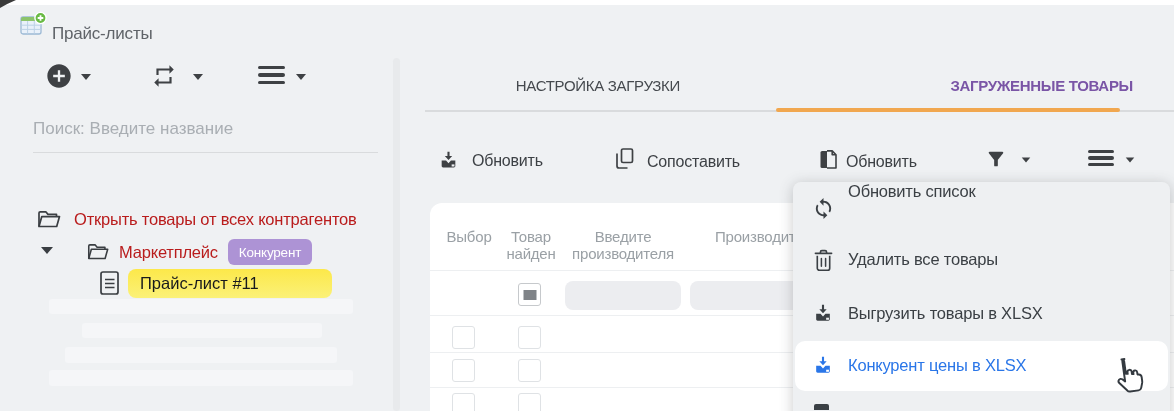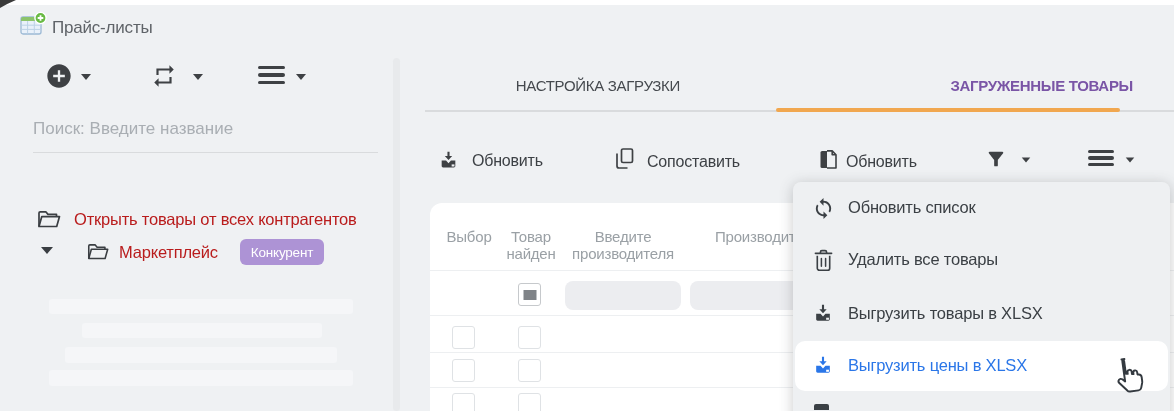--- a/index.html
+++ b/index.html
@@ -8,39 +8,39 @@
     background:#eff1f3;font-family:"Liberation Sans",sans-serif;color:#3c4043;
     -webkit-font-smoothing:antialiased;
   }
   .abs{position:absolute;}
   .nowrap{white-space:nowrap;}
   
   .top-strip{left:0;top:0;width:1174px;height:5px;background:#ffffff;}
   .corner-dark{left:0;top:0;width:16px;height:8px;background:#3a3a3a;
     clip-path:polygon(0 0,100% 0,45% 50%,0 100%);}
   
-  .win-title{left:52px;top:18px;font-size:17px;color:#5f6368;letter-spacing:-0.2px;}
+  .win-title{left:52px;top:24px;font-size:17px;color:#5f6368;letter-spacing:-0.2px;}
   
   .caret{width:0;height:0;border-left:5px solid transparent;border-right:5px solid transparent;
     border-top:6px solid #3e4144;}
   .bars{display:flex;flex-direction:column;justify-content:space-between;}
   .bars i{display:block;height:3.4px;background:#3e4144;border-radius:2px;}
   
   .search-input{
     left:33px;top:106px;width:345px;height:46px;background:transparent;border:none;
     border-bottom:1.5px solid #d9dbdd;outline:none;font-family:"Liberation Sans",sans-serif;
     font-size:17px;color:#6d28d9;padding:0;}
   .search-input::placeholder{color:#a9aeb3;opacity:1;}
   
   .tree-label{font-size:16.5px;color:#b91c1c;letter-spacing:-0.2px;}
   .tree-caret{width:0;height:0;border-left:6px solid transparent;border-right:6px solid transparent;
     border-top:7px solid #3a3e42;}
   .badge{
     background:#ad93d5;color:#ffffff;font-size:13.5px;border-radius:6px;
-    display:flex;align-items:center;justify-content:center;letter-spacing:-0.2px;margin-left:12px;}
+    display:flex;align-items:center;justify-content:center;letter-spacing:-0.2px;}
   .yellow-hl{
     background:linear-gradient(180deg,#fce84a 0%,#fbf178 100%);border-radius:8px;
     display:flex;align-items:center;padding-left:12px;font-size:16.5px;color:#17191c;}
   .skel{background:#f5f6f8;border-radius:3px;}
   .vscroll{left:393px;top:58px;width:7px;height:353px;background:#e8eaec;border-radius:4px;}
   
   .tab{font-size:15px;letter-spacing:-0.3px;text-align:right;}
   .tab.inactive{color:#45494e;}
   .tab.active{color:#7a55a6;font-weight:bold;}
   .tab-base{left:425px;top:110px;width:749px;height:2px;background:#d9dbdd;}
@@ -131,20 +131,29 @@
     <span class="abs" style="left:45px;top:3px;">
       <svg width="24" height="21" viewBox="0 0 26 22">
         <path d="M3 18.5 V5 a1.2 1.2 0 0 1 1.2-1.2 h5.6 l2.2 2.6 h8.5 v2.2" fill="none" stroke="#3a3e42" stroke-width="1.7" stroke-linejoin="round"></path>
         <path d="M3 18.5 L5.8 8.6 H23.5 L20.7 18.5 Z" fill="none" stroke="#3a3e42" stroke-width="1.7" stroke-linejoin="round"></path>
       </svg>
     </span>
     <span class="abs tree-label nowrap" style="left:78px;top:5px;">Маркетплейс</span>
     <div class="badge abs" style="left:187px;top:1px;width:84px;height:26px;">Конкурент</div>
   </div>
 
+  <div class="abs" style="left:99px;top:269px;width:260px;height:30px;">
+    <span class="abs" style="left:0;top:1px;">
+      <svg width="22" height="27" viewBox="0 0 22 27">
+        <rect x="2" y="2" width="17" height="22" rx="2" fill="none" stroke="#3a3e42" stroke-width="1.7"></rect>
+        <path d="M6 9.5 h9.5 M6 13.5 h9.5 M6 17.5 h9.5" stroke="#3a3e42" stroke-width="1.5"></path>
+      </svg>
+    </span>
+    <div class="yellow-hl abs nowrap" style="left:29px;top:0;width:192px;height:29px;">Прайс-лист #11</div>
+  </div>
 
   <div class="abs skel" style="left:49px;top:299px;width:304px;height:15px;"></div>
   <div class="abs skel" style="left:82px;top:323px;width:240px;height:15px;"></div>
   <div class="abs skel" style="left:65px;top:347px;width:272px;height:16px;"></div>
   <div class="abs skel" style="left:49px;top:370px;width:304px;height:16px;"></div>
   <div class="abs vscroll"></div>
 
   <div class="abs tab inactive nowrap" style="left:420px;top:77px;width:260px;">НАСТРОЙКА ЗАГРУЗКИ</div>
   <div class="abs tab active nowrap" style="left:853px;top:77px;width:280px;">ЗАГРУЖЕННЫЕ ТОВАРЫ</div>
   <div class="abs tab-base"></div>
@@ -232,21 +241,21 @@
   </div>
 
   <div class="abs menu">
 
     <div>
       <span class="abs" style="left:19px;top:15px;">
         <svg width="23" height="23" viewBox="0 0 24 24">
           <path fill="#3b4045" d="M12 4V1L8 5l4 4V6c3.31 0 6 2.69 6 6 0 1.01-.25 1.97-.7 2.8l1.46 1.46C19.54 15.03 20 13.57 20 12c0-4.42-3.58-8-8-8zm0 14c-3.31 0-6-2.69-6-6 0-1.01.25-1.97.7-2.8L5.24 7.74C4.46 8.97 4 10.43 4 12c0 4.42 3.58 8 8 8v3l4-4-4-4v3z"></path>
         </svg>
       </span>
-      <span class="mi-label" style="top:16px;text-align:center;">Обновить список</span>
+      <span class="mi-label" style="top:0;text-align:center;">Обновить список</span>
     </div>
 
     <div>
       <span class="abs" style="left:20px;top:66px;">
         <svg width="21" height="25" viewBox="0 0 22 25">
           <path d="M4.5 7.5 v13 a2.2 2.2 0 0 0 2.2 2.2 h8.6 a2.2 2.2 0 0 0 2.2-2.2 v-13" fill="none" stroke="#3b4045" stroke-width="1.7"></path>
           <path d="M2.5 5 h17" stroke="#3b4045" stroke-width="1.7" stroke-linecap="round"></path>
           <path d="M7.8 5 V3.6 a1.5 1.5 0 0 1 1.5-1.5 h3.4 a1.5 1.5 0 0 1 1.5 1.5 V5" fill="none" stroke="#3b4045" stroke-width="1.7"></path>
           <path d="M8.8 10.5 v8 M13.2 10.5 v8" stroke="#3b4045" stroke-width="1.6" stroke-linecap="round"></path>
         </svg>
@@ -267,21 +276,21 @@
 
     <div>
       <div class="mi-hover-bg"></div>
       <span class="abs" style="left:19px;top:173px;">
         <svg width="22" height="21" viewBox="0 0 24 24">
           <path fill="#2a76e8" d="M10.8 2h2.4v5h3l-4.2 4.6L7.8 7h3z"></path>
           <path fill="#2a76e8" d="M4.2 12.4h5l2.8 3 2.8-3h5v6.3c0 .9-.7 1.6-1.6 1.6H5.8c-.9 0-1.6-.7-1.6-1.6z"></path>
           <rect x="15.6" y="16.8" width="3.2" height="2.4" fill="#ffffff"></rect>
         </svg>
       </span>
-      <span class="mi-label blue" style="top:174px;">Выгрузить цены в XLSX</span>
+      <span class="mi-label blue" style="top:174px;">Конкурент цены в XLSX</span>
     </div>
 
     <div class="abs" style="left:21px;top:222px;width:15px;height:6px;background:#3b4045;border-radius:2px 2px 0 0;"></div>
   </div>
 
   <div class="abs frag-dark" style="left:1164px;top:396px;">л</div>
 
   <div class="abs cursor">
     <svg width="36" height="42" viewBox="0 0 24 28" style="transform:rotate(-8deg);">
       <path fill="#ffffff" stroke="#343a40" stroke-width="1.3" stroke-linejoin="round" d="M9.3 1.8c.9 0 1.6.7 1.6 1.6v8.3l1.2.2v-1.1c0-.8.6-1.4 1.4-1.4.8 0 1.4.6 1.4 1.4v1.6l1 .2v-1c0-.7.6-1.3 1.3-1.3.7 0 1.3.6 1.3 1.3v1.6l.9.2c.9.2 1.6 1 1.6 2v2.4c0 .5-.1 1-.2 1.4l-1.1 3.2c-.3.9-1.1 1.4-2 1.4h-5.6c-.7 0-1.4-.3-1.8-.9l-4.6-5.7c-.5-.7-.5-1.6.1-2.2.6-.6 1.6-.6 2.2 0l1.7 1.7V3.4c0-.9.7-1.6 1.6-1.6z"></path>

